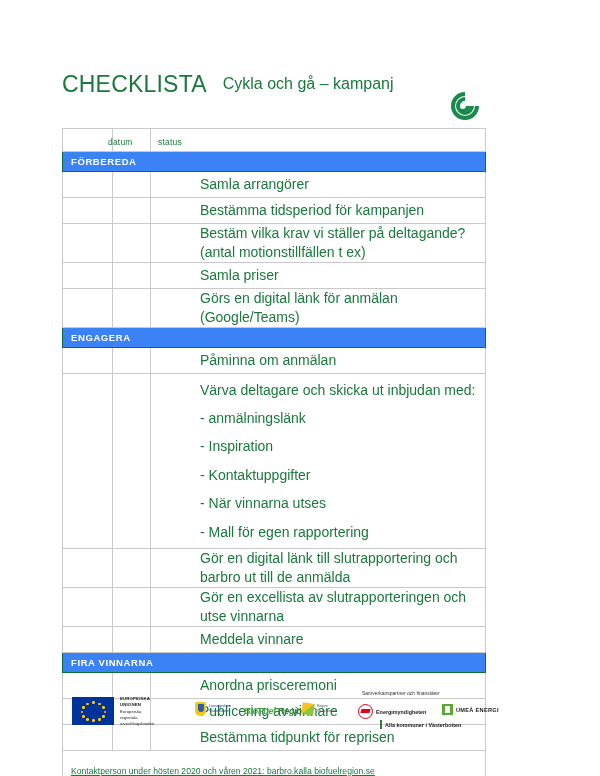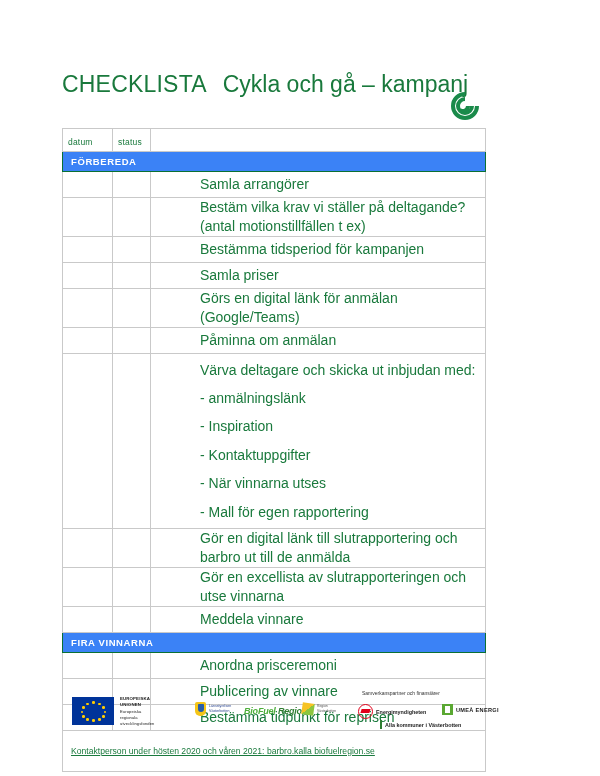--- a/index.html
+++ b/index.html
@@ -15,42 +15,42 @@
 
   
   .title-row{
     position:absolute;left:62px;top:62px;width:440px;height:44px;
     display:flex;align-items:center;
   }
   .title-main{
     font-size:23px;color:#19793c;letter-spacing:.2px;white-space:nowrap;
   }
   .title-sub{
-    font-size:23px;color:#19793c;margin-left:16px;white-space:nowrap;
+    font-size:16px;color:#19793c;margin-left:16px;white-space:nowrap;
   }
   .swirl{
     position:absolute;left:447px;top:88px;width:36px;height:36px;
   }
 
   
   .table{
     position:absolute;left:62px;top:128px;width:423px;
     border-collapse:collapse;
     table-layout:fixed;
   }
   .table td{
     border:1px solid #c9c9c9;
     vertical-align:middle;
     padding:0;
   }
   col.c-datum{width:50px;}
   col.c-status{width:38px;}
   col.c-task{width:335px;}
 
-  .hdr td{height:22px;}
+  .hdr td{height:22px;padding-left:40px;}
   .hdr .lbl{
     font-size:8.5px;color:#19793c;padding:3px 0 0 5px;letter-spacing:.2px;
   }
 
   .sect td{
     background:#3b82f6;
     border:1px solid #0a7034;
     height:19px;
   }
   .sect .sect-label{
@@ -193,45 +193,50 @@
         <td></td>
         <td></td>
         <td>
           <div class="txt">Samla arrangörer</div>
         </td>
       </tr>
       <tr class="task">
         <td></td>
         <td></td>
         <td>
+          <div class="txt">Bestämma tidsperiod för kampanjen</div>
+        </td>
+      </tr>
+      <tr class="task">
+        <td></td>
+        <td></td>
+        <td>
           <div class="txt">Bestäm vilka krav vi ställer på deltagande? (antal motionstillfällen t ex)</div>
         </td>
       </tr>
       <tr class="task">
         <td></td>
         <td></td>
         <td>
-          <div class="txt">Bestämma tidsperiod för kampanjen</div>
-        </td>
-      </tr>
-      <tr class="task">
-        <td></td>
-        <td></td>
-        <td>
           <div class="txt">Samla priser</div>
         </td>
       </tr>
       <tr class="task">
         <td></td>
         <td></td>
         <td>
           <div class="txt">Görs en digital länk för anmälan (Google/Teams)</div>
         </td>
       </tr>
 
+      <tr class="sect">
+        <td colspan="3">
+          <div class="sect-label">ENGAGERA</div>
+        </td>
+      </tr>
       <tr class="task">
         <td></td>
         <td></td>
         <td>
           <div class="txt">Påminna om anmälan</div>
         </td>
       </tr>
       <tr class="task tall">
         <td></td>
         <td></td>

